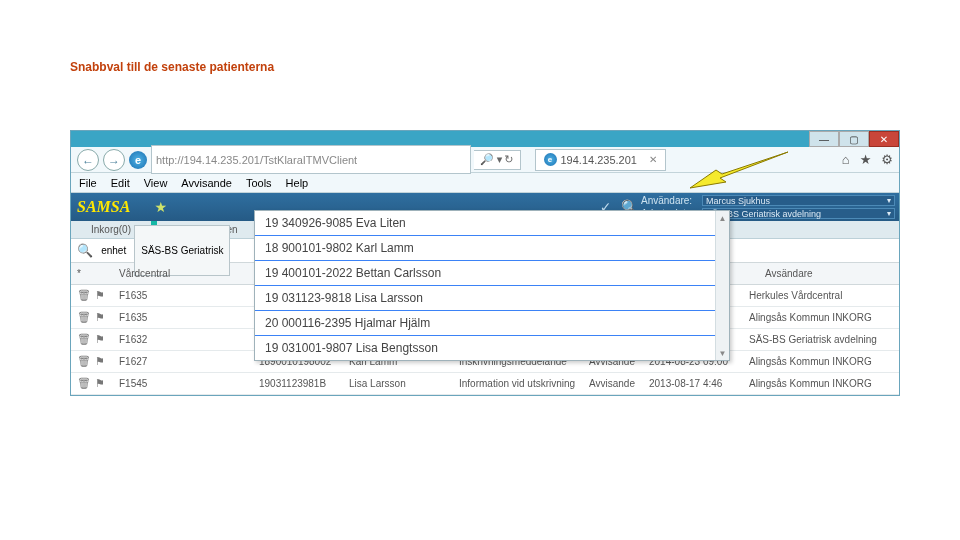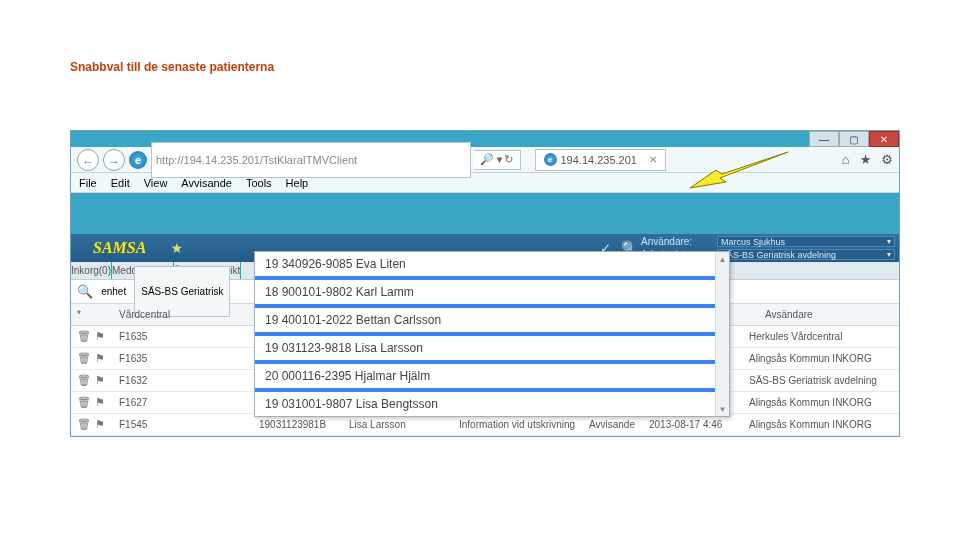--- a/index.html
+++ b/index.html
@@ -5,50 +5,50 @@
   * { box-sizing: border-box; margin: 0; padding: 0; }
   body { font-family: "Segoe UI", Arial, sans-serif; width: 960px; height: 540px; background: #fff; overflow: hidden; position: relative; }
   .slide-title { position: absolute; left: 70px; top: 60px; font-size: 12px; font-weight: 600; color: #c2410c; }
   .browser-frame { position: absolute; left: 70px; top: 130px; width: 830px; border: 1px solid #6aa5bc; background: #3aa5c5; }
   .titlebar { height: 16px; background: #3aa5c5; display: flex; justify-content: flex-end; align-items: center; }
   .winbtn { width: 30px; height: 16px; display: flex; align-items: center; justify-content: center; font-size: 10px; color: #333; background: #cfe3eb; border: 1px solid #aaa; }
   .winbtn.close { background: #c9463a; color: #fff; border-color: #9a2e22; }
   .addrbar { height: 26px; background: #f1f8fb; display: flex; align-items: center; padding: 0 6px; gap: 4px; border-bottom: 1px solid #c3d4da; }
   .navcircle { width: 22px; height: 22px; border: 1px solid #8aa; border-radius: 50%; display: flex; align-items: center; justify-content: center; font-size: 12px; color: #4a7f9a; background: #fff; }
   .ie-e { width: 18px; height: 18px; border-radius: 50%; background: radial-gradient(#4fb3e6, #1a6fb0); color: #fff; font-size: 11px; font-weight: bold; display: flex; align-items: center; justify-content: center; }
-  .urlbox { flex: 0 0 320px; height: 36px; border: 1px solid #b3c5cc; background: #fff; font-size: 11px; color: #888; padding: 0 4px; display: flex; align-items: center; }
+  .urlbox { flex: 0 0 320px; height: 29px; border: 1px solid #b3c5cc; background: #fff; font-size: 11px; color: #888; padding: 0 4px; display: flex; align-items: center; }
   .search-reload { display: flex; align-items: center; font-size: 11px; color: #666; gap: 2px; margin-left: -1px; border:1px solid #b3c5cc; border-left:none; height:20px; padding:0 6px; background:#fff;}
   .tab { display: flex; align-items: center; gap: 4px; border: 1px solid #b3c5cc; background: #fff; height: 22px; padding: 0 8px; font-size: 11px; color: #555; margin-left: 10px; }
   .tab .x { margin-left: 8px; color: #888; font-size: 10px; }
   .rightsys { margin-left: auto; display: flex; gap: 10px; font-size: 13px; color: #555; }
   .menubar { height: 20px; background: #f1f8fb; display: flex; align-items: center; gap: 14px; padding: 0 8px; font-size: 11px; border-bottom:1px solid #c3d4da; }
-  .appbar { height: 28px; background: linear-gradient(#2f6fa0, #255a85); display: flex; align-items: center; color: #fff; padding: 0 22px; position: relative; margin-top: 41px; }
+  .appbar { height: 28px; background: linear-gradient(#2f6fa0, #255a85); display: flex; align-items: center; color: #fff; padding: 0 6px; position: relative; }
   .brand { font-family: Georgia, serif; font-style: italic; font-size: 16px; font-weight: bold; color: #ffe800; padding-right: 18px; }
   .appbar .star { color: #cfe36a; font-size: 14px; margin-left: 6px; }
   .appbar .ok-search { position: absolute; right: 260px; display: flex; gap: 10px; font-size: 14px; color:#bcd9ec;}
   .userpanel { position: absolute; right: 4px; top: 0; bottom: 0; width: 254px; display:flex; flex-direction:column; justify-content:center; gap:2px; font-size:10px; }
-  .userpanel .row { display:flex; align-items:flex-end; gap:16px;}
+  .userpanel .row { display:flex; align-items:flex-end; gap:1px;}
   .userpanel .lbl { color:#cde3f0; width:60px;}
   .sel { background:#275d8a; border:1px solid #4c8ab7; color:#dceaf5; height:11px; flex:1; font-size:9px; padding:0 3px; display:flex; align-items:center; justify-content:space-between;}
   .sel .caret { font-size:8px; }
   .tabsrow { height:18px; background:#dfeaef; display:flex; align-items:center; font-size:10px; color:#555; border-bottom:1px solid #bcd0d8;}
-  .tabsrow .t { padding:0 0; height:100%; display:flex; align-items:center; border-right:1px solid #14b8a6;}
+  .tabsrow .t { padding:0 20px; height:100%; display:flex; align-items:center; border-right:6px solid #14b8a6;}
   .filterrow { height:24px; background:#fff; display:flex; align-items:center; gap:8px; padding:0 6px; font-size:10px; border-bottom:1px solid #d0d8db;}
   .filterrow .mag { font-size:13px; color:#555;}
   .filterrow .chip { border:1px solid #b8c5ca; padding:19px 6px; background:#f4f7f8;}
   .headrow { height:22px; background:#f3f6f8; display:flex; align-items:center; font-size:10px; color:#555; border-bottom:1px solid #d0d8db;}
   .col-icons{width:42px;} .col-num{width:140px;} .col-mid{flex:1;} .col-avs{width:140px;}
   .headrow .c{padding:0 6px;}
   .datarow{height:22px; display:flex; align-items:center; font-size:10px; color:#555; border-bottom:1px solid #e5eaec; background:#fff;}
   .datarow .c{padding:0 6px; white-space:nowrap; overflow:hidden; text-overflow:ellipsis;}
   .datarow .icons{display:flex; gap:4px; padding-left:6px; font-size:11px; color:#777;}
   .col-name{width:110px;} .col-type{width:130px;} .col-stat{width:60px;} .col-date{width:100px;}
   
   .dropdown { position:absolute; left:183px; top:17px; width:476px; background:#fff; border:1px solid #9fb2ba; box-shadow:2px 2px 4px rgba(0,0,0,.2); z-index:5;}
-  .dropdown .item{ padding:5px 10px; font-size:12px; color:#444; border-bottom:4px solid #3b82f6; cursor:default;}
+  .dropdown .item{ padding:5px 10px; font-size:12px; color:#444; border-bottom:1px solid #3b82f6; cursor:default;}
   .dropdown .item:last-child{border-bottom:none;}
   .dropdown .scroll { position:absolute; right:0; top:0; bottom:0; width:14px; background:#eef2f4; border-left:1px solid #d3dde1;}
   .dropdown .scroll .arr{height:14px; display:flex; align-items:center; justify-content:center; font-size:8px; color:#888;}
   
   .arrow-anno { position:absolute; left:680px; top:150px; width:110px; height:40px; pointer-events:none; z-index:20;}
   .appcontent { position: relative; }
 </style>
 </head>
 <body>
 

